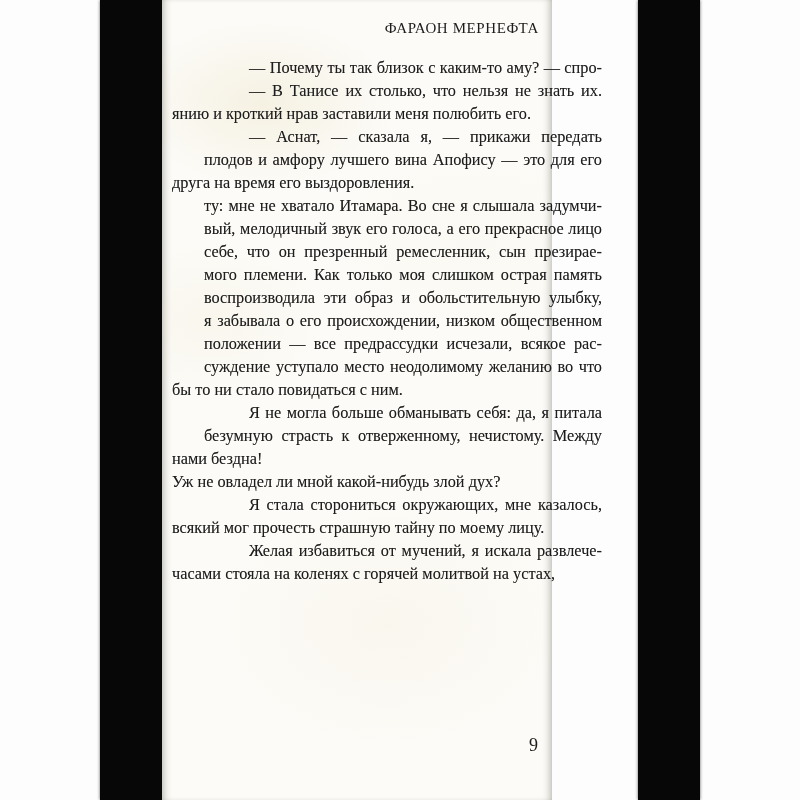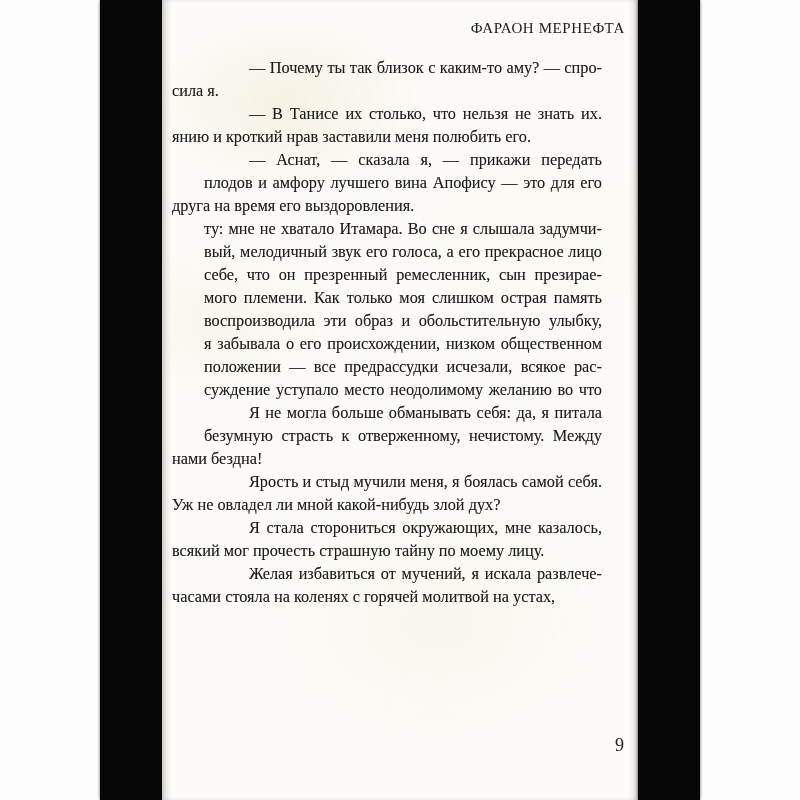--- a/index.html
+++ b/index.html
@@ -10,21 +10,21 @@
     overflow: hidden;
     font-family: "Liberation Serif", "DejaVu Serif", serif;
   }
   .bar {
     position: absolute; top: 0; bottom: 0; width: 62px;
     background: #070707;
   }
   .bar.left  { left: 100px; box-shadow: 0 0 3px rgba(0,0,0,0.6); }
   .bar.right { left: 638px; box-shadow: 0 0 3px rgba(0,0,0,0.6); }
   .paper {
-    position: absolute; top: 0; bottom: 0; left: 162px; width: 476px;
+    position: absolute; top: 0; bottom: 0; left: 162px; width: 390px;
     background: #fcfbf7;
     box-shadow: inset 7px 0 10px -7px rgba(40,35,25,0.45),
                 inset -7px 0 10px -7px rgba(40,35,25,0.45);
   }
   .texture {
     position: absolute; inset: 0; pointer-events: none;
     background:
       radial-gradient(190px 120px at 26% 13%, rgba(233,222,188,0.35), transparent 70%),
       radial-gradient(160px 110px at 12% 40%, rgba(236,228,200,0.22), transparent 70%),
       radial-gradient(240px 170px at 58% 78%, rgba(238,230,204,0.22), transparent 72%),
@@ -58,38 +58,37 @@
 </head>
 <body>
 
 <div class="screenshot">
   <div class="bar left"></div>
   <div class="paper">
     <div class="texture"></div>
     <div class="running-header">ФАРАОН МЕРНЕФТА</div>
     <div class="body-text" id="body-text">
         <div class="line first j">— Почему ты так близок с каким-то аму? — спро-</div>
-        <div class="line">сила я.</div>
         <div class="line first j">— В Танисе их столько, что нельзя не знать их. Кроме</div>
         <div class="line">янию и кроткий нрав заставили меня полюбить его.</div>
         <div class="line first j">— Аснат, — сказала я, — прикажи передать корзину</div>
         <div class="line j">плодов и амфору лучшего вина Апофису — это для его</div>
         <div class="line">друга на время его выздоровления.</div>
         <div class="line j">ту: мне не хватало Итамара. Во сне я слышала задумчи-</div>
         <div class="line j">вый, мелодичный звук его голоса, а его прекрасное лицо</div>
         <div class="line j">себе, что он презренный ремесленник, сын презирае-</div>
         <div class="line j">мого племени. Как только моя слишком острая память</div>
         <div class="line j">воспроизводила эти образ и обольстительную улыбку,</div>
         <div class="line j">я забывала о его происхождении, низком общественном</div>
         <div class="line j">положении — все предрассудки исчезали, всякое рас-</div>
         <div class="line j">суждение уступало место неодолимому желанию во что</div>
+        <div class="line">бы то ни стало повидаться с ним.</div>
         <div class="line first j">Я не могла больше обманывать себя: да, я питала</div>
         <div class="line j">безумную страсть к отверженному, нечистому. Между</div>
         <div class="line">нами бездна!</div>
-        <div class="line first j">Ярость и стыд мучили меня, я боялась самой себя.</div>
         <div class="line">Уж не овладел ли мной какой-нибудь злой дух?</div>
         <div class="line first j">Я стала сторониться окружающих, мне казалось, что</div>
         <div class="line">всякий мог прочесть страшную тайну по моему лицу.</div>
         <div class="line first j">Желая избавиться от мучений, я искала развлече-</div>
         <div class="line">часами стояла на коленях с горячей молитвой на устах,</div>
       </div>
     <div class="page-number">9</div>
   </div>
   <div class="bar right"></div>
 </div>

